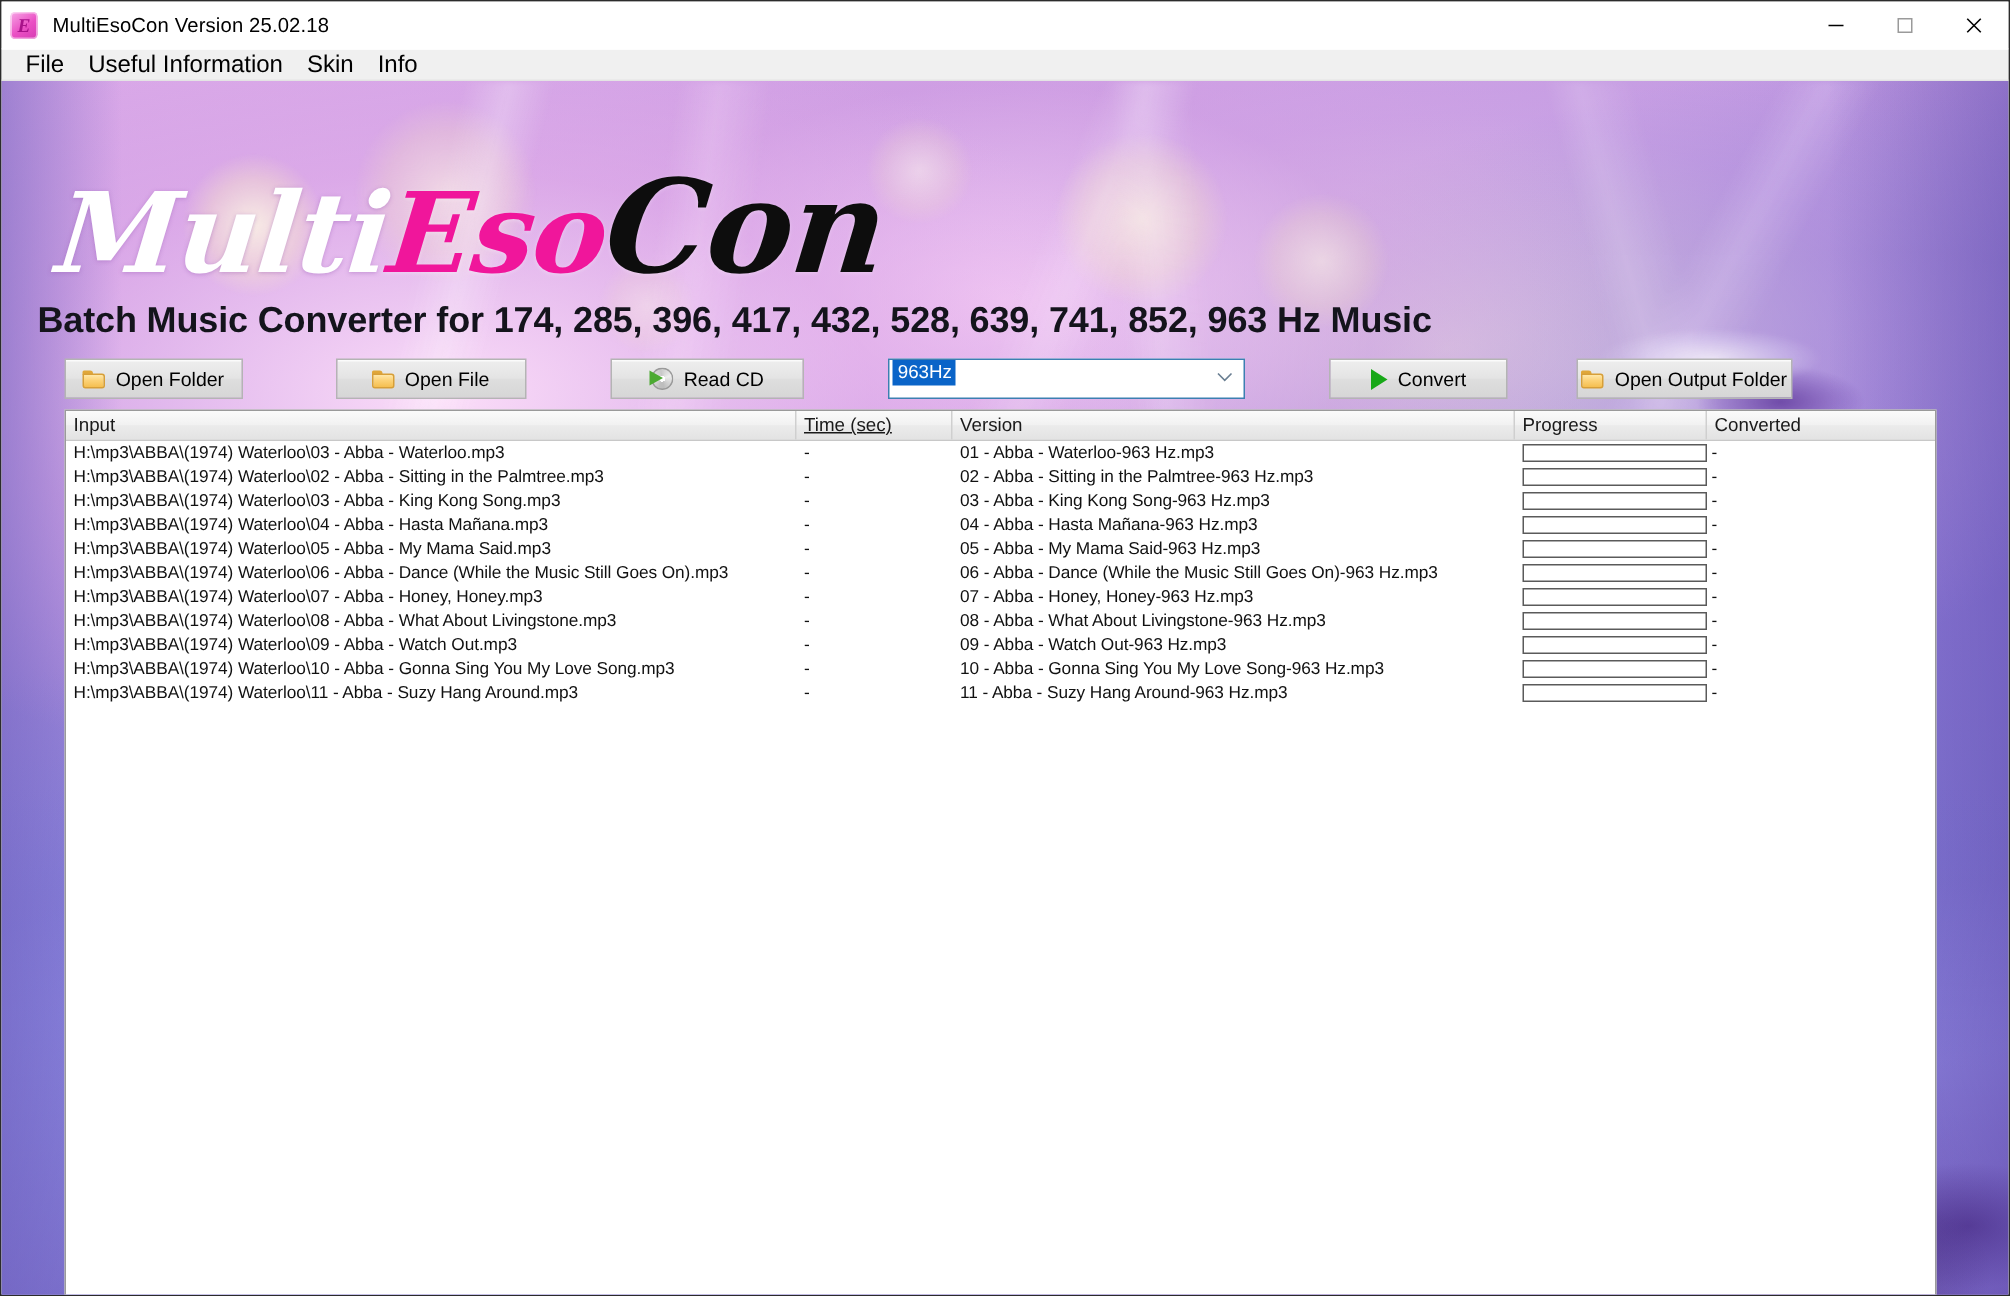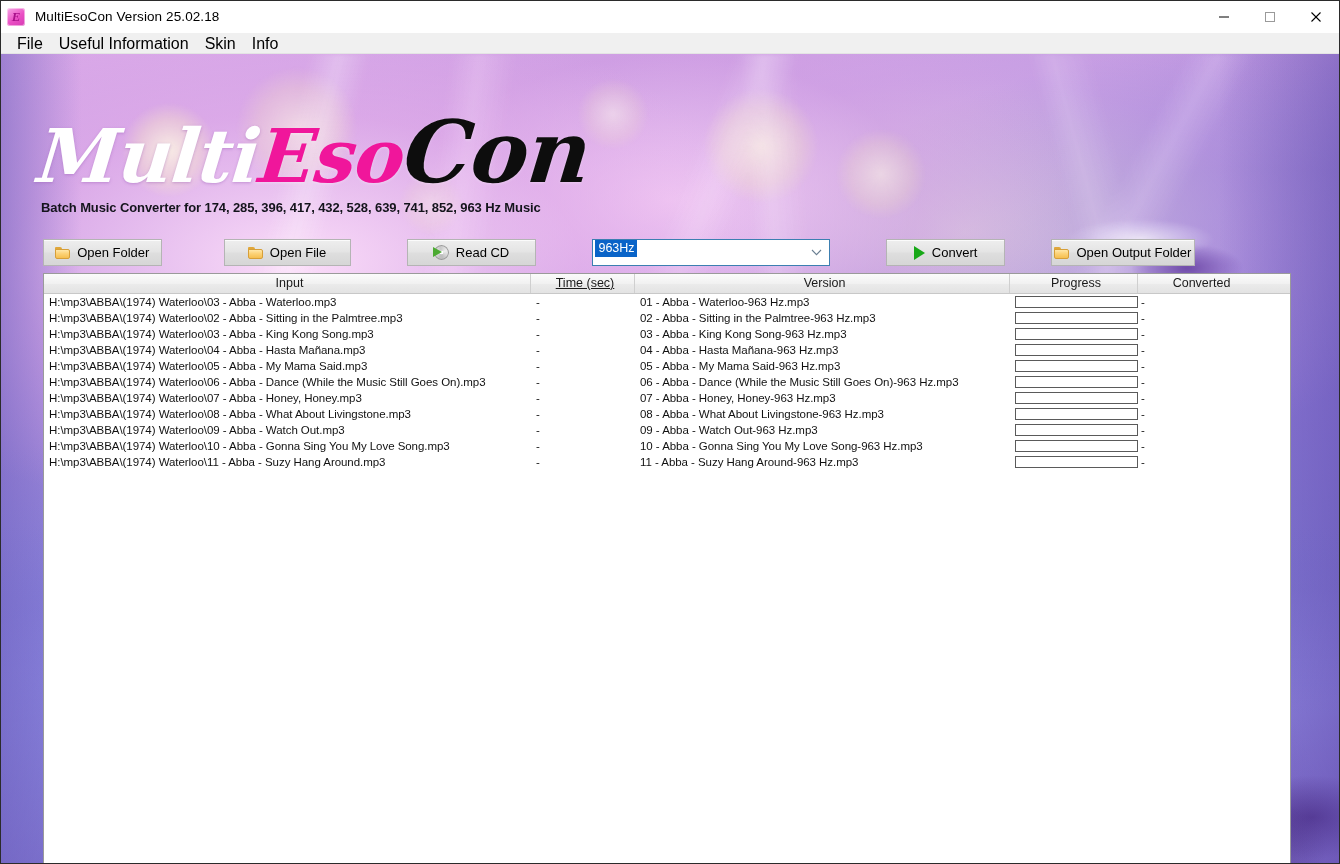--- a/index.html
+++ b/index.html
@@ -173,24 +173,24 @@
     letter-spacing: -1px;
     white-space: nowrap;
     transform: skewX(-6deg);
   }
   .logo .lg-multi { color: #ffffff; text-shadow: 0 1px 3px rgba(150,90,180,.45); }
   .logo .lg-eso   { color: #f0169b; text-shadow: 0 1px 3px rgba(255,255,255,.35); }
   .logo .lg-con   { color: #0d0d0d; font-size: 86px; text-shadow: 0 1px 3px rgba(255,255,255,.3); }
 
   .subtitle {
     position: absolute;
-    left: 40px; top: 146px;
+    left: 24px; top: 146px;
     font-family: "Liberation Sans", sans-serif;
     font-weight: bold;
-    font-size: 13px;
+    font-size: 24px;
     color: #14141c;
     white-space: nowrap;
     letter-spacing: -.1px;
   }
 
   
   .toolbar {
     position: absolute;
     left: 42px; top: 185px;
     width: 1152px;
@@ -304,21 +304,20 @@
     color: #1a1a1a;
   }
   .lv-th {
     position: relative;
     line-height: 19px;
     padding-left: 5px;
     box-sizing: border-box;
     border-right: 1px solid #cfcfcf;
     overflow: hidden;
     white-space: nowrap;
-    text-align: center;
   }
   .lv-th:first-child { padding-left: 5px; }
   .col-input     { width: 487px; }
   .col-time      { width: 104px; text-decoration: underline; }
   .col-output    { width: 375px; }
   .col-progress  { width: 128px; }
   .col-converted { width: 122px; border-right: none; }
 
   .lv-body { position: relative; }
   .lv-row {

